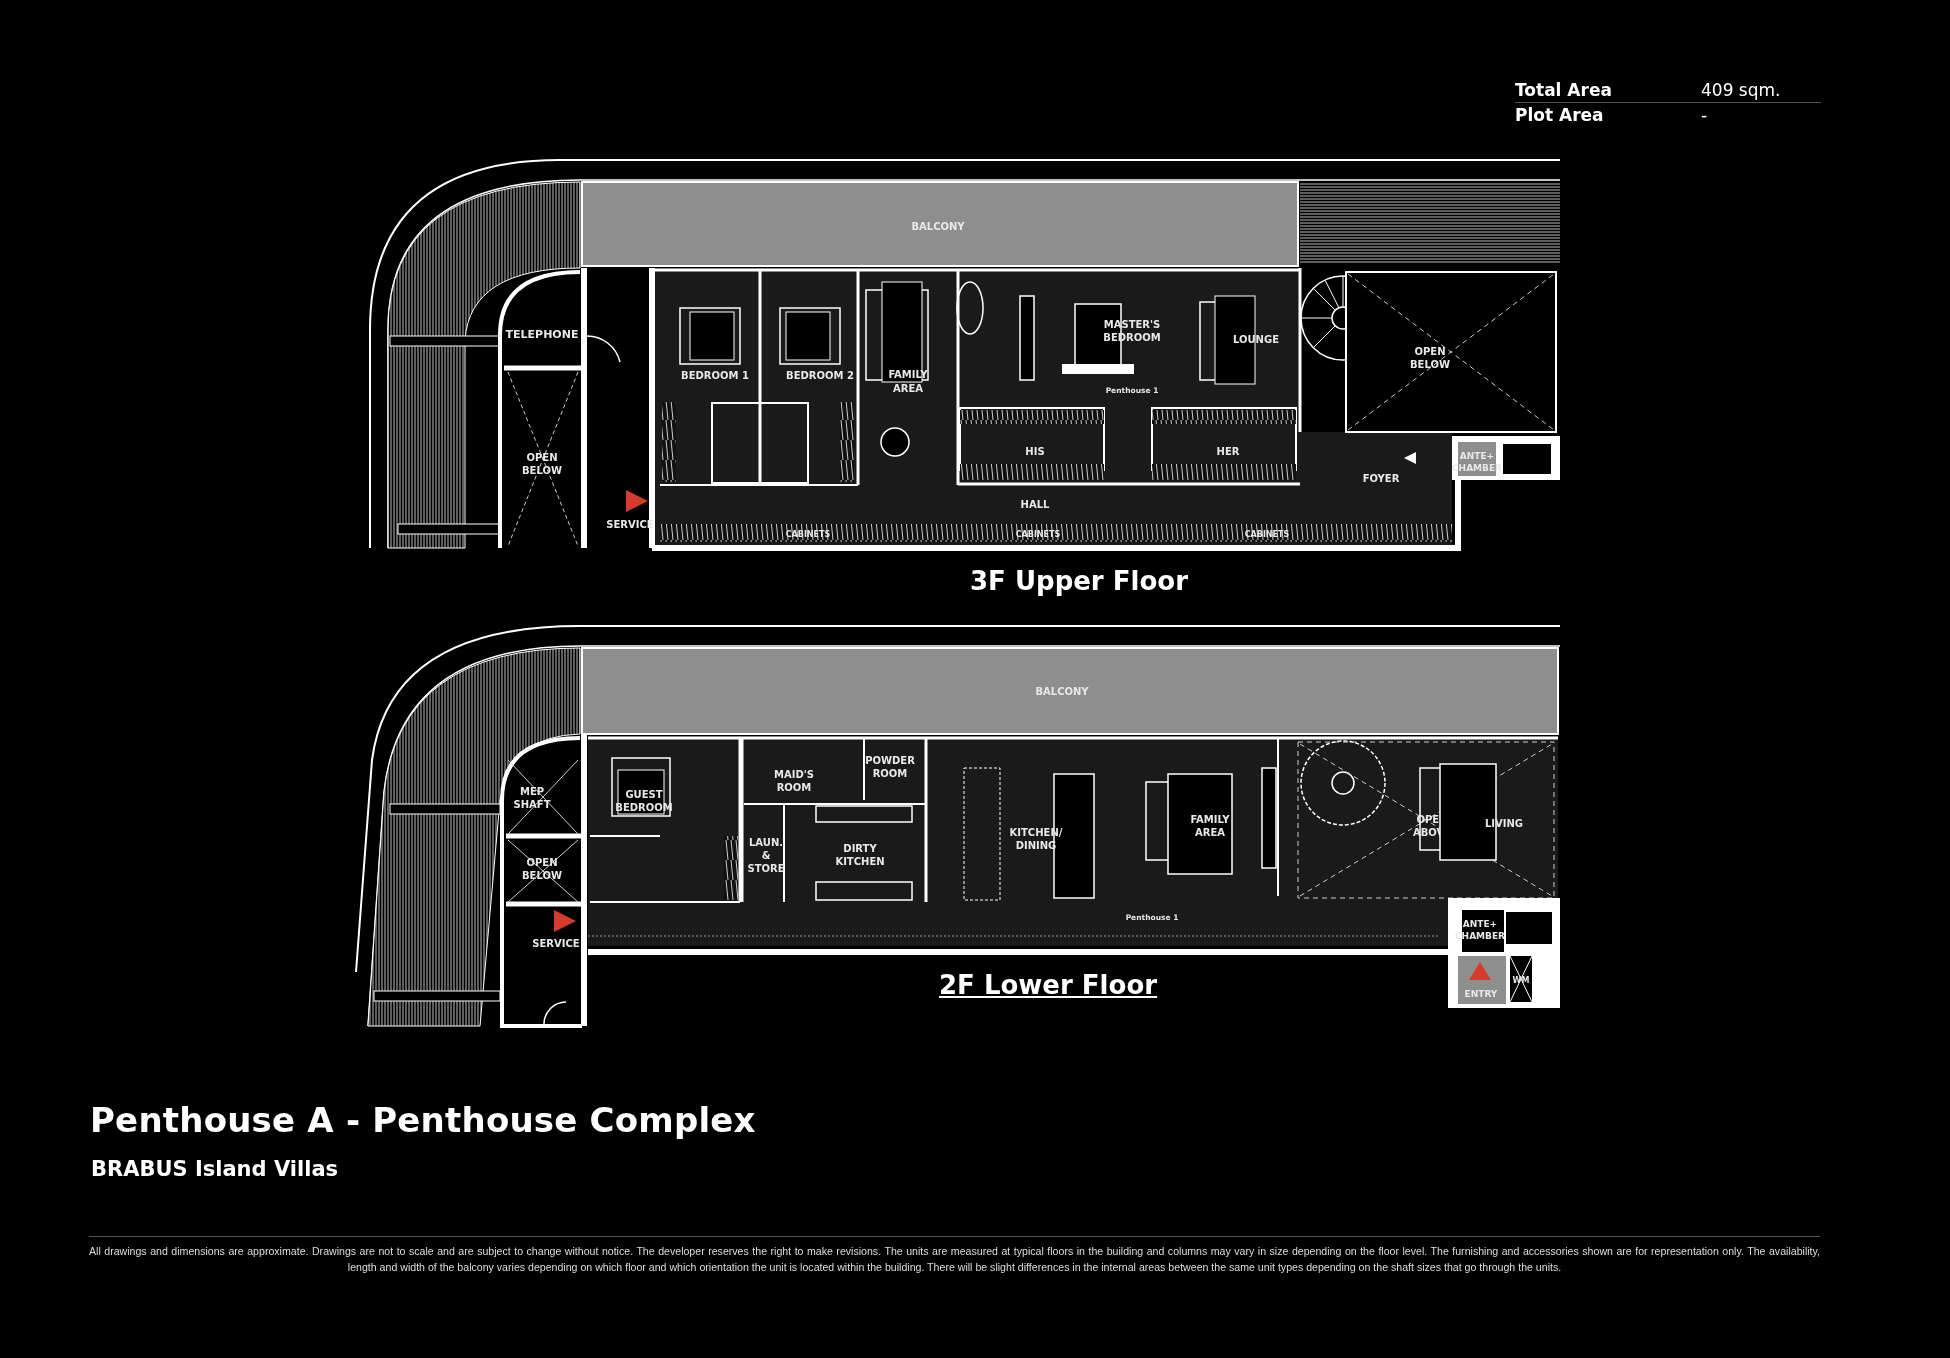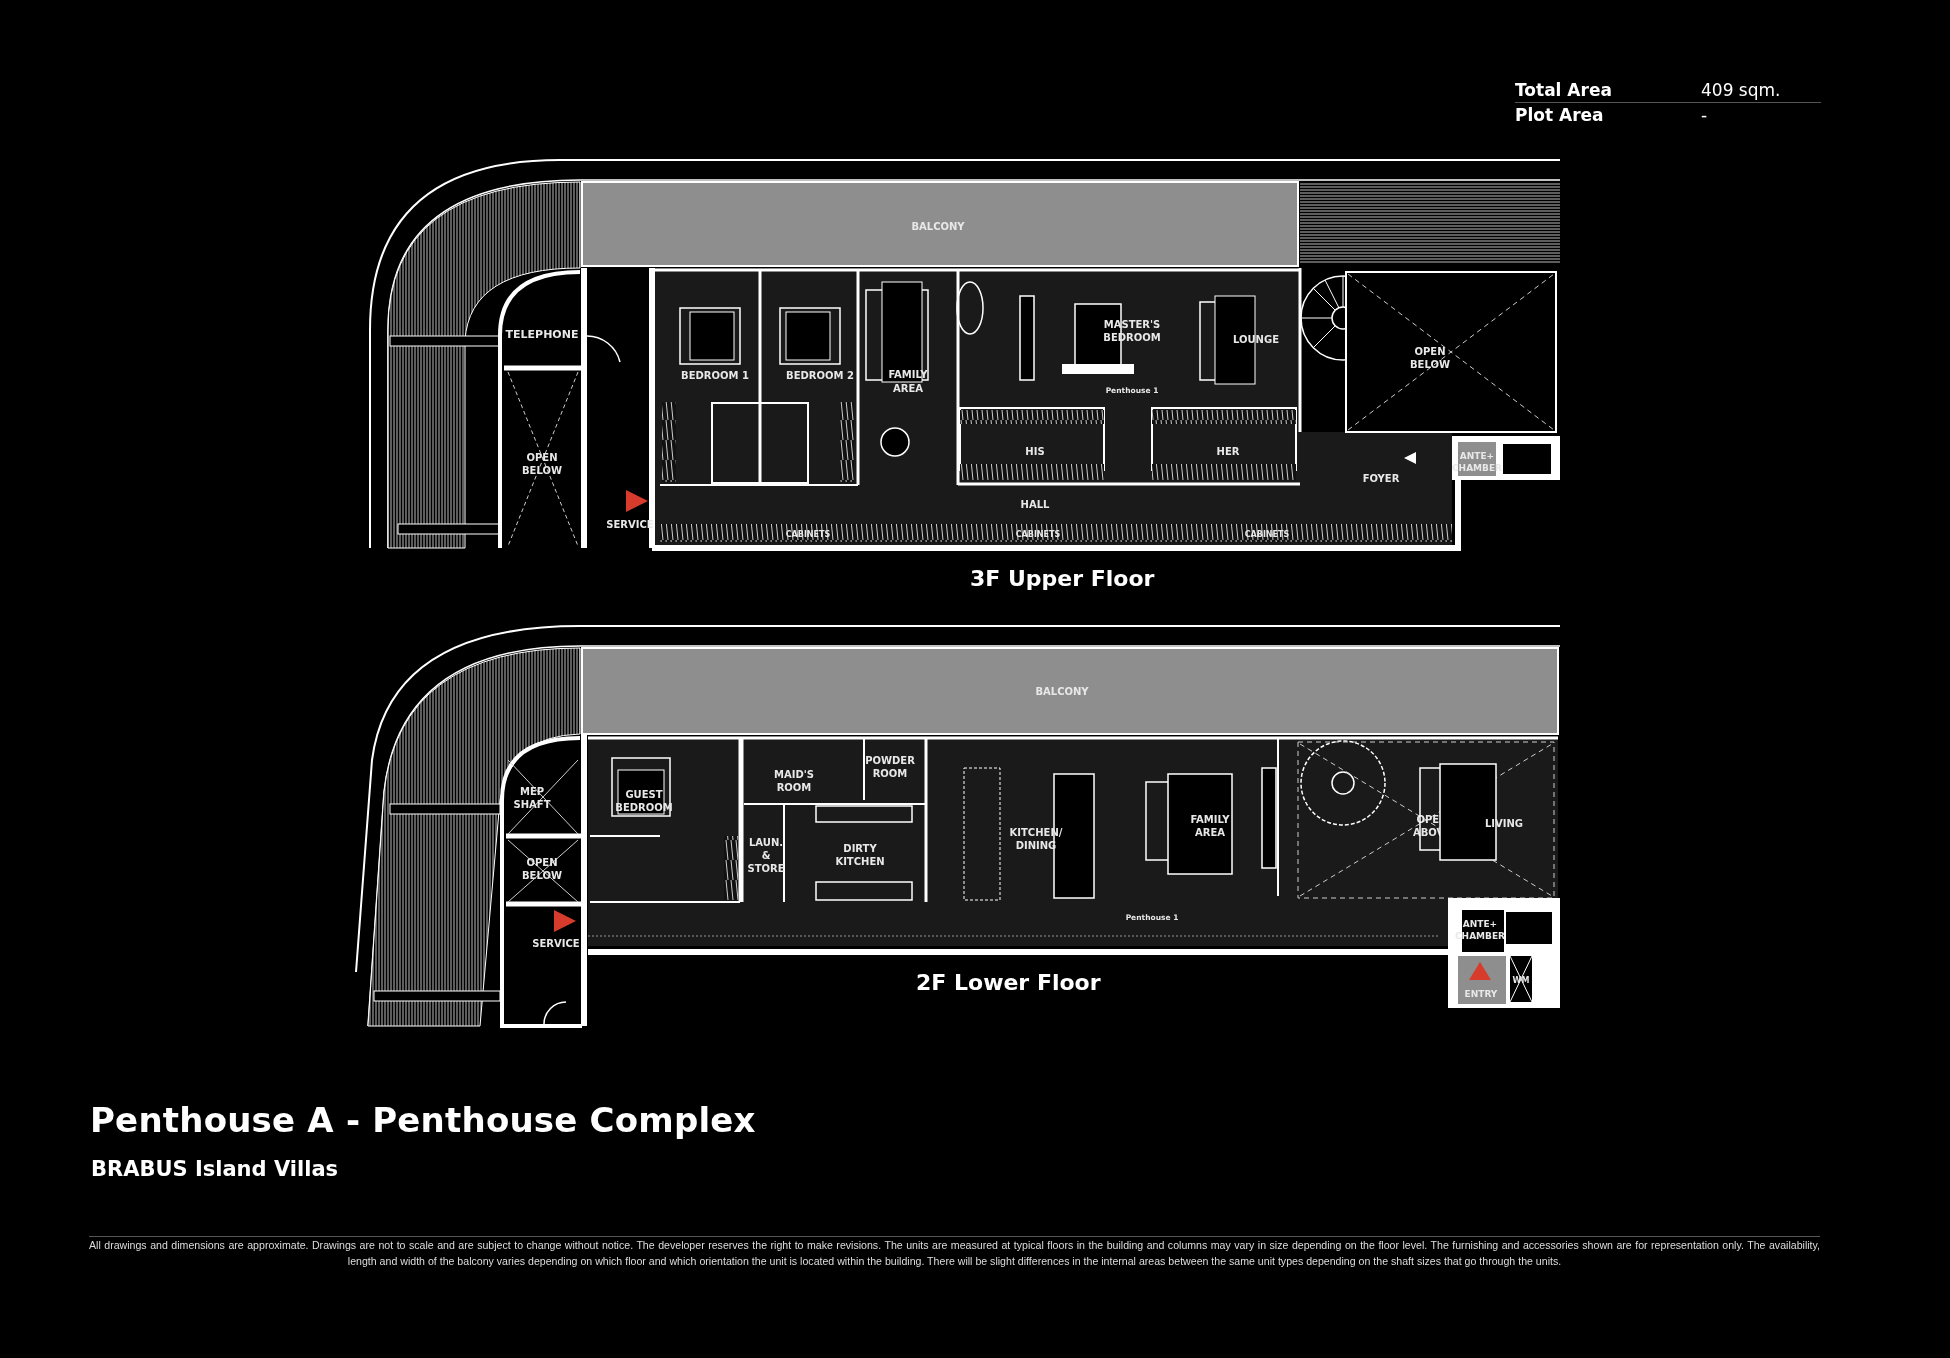--- a/index.html
+++ b/index.html
@@ -5,25 +5,25 @@
   html, body { margin:0; padding:0; background:#000; }
   body { width:1950px; height:1358px; position:relative; overflow:hidden;
          font-family:"DejaVu Sans", "Liberation Sans", sans-serif; color:#fff; }
   .area-table { position:absolute; left:1515px; top:78px; width:306px; font-weight:bold; }
   .area-row { display:flex; height:24px; align-items:center; font-size:17px;gap:20px; }
   .area-row .k { width:166px; }
   .area-row .v { font-weight:normal; }
   .area-row.first { border-bottom:1px solid #555; }
   .plan { position:absolute; left:0; top:0; }
   .plan text { font-family:"DejaVu Sans", sans-serif; font-weight:bold; fill:#e8e8e8; }
-  .floor-title { position:absolute; font-size:22px; font-weight:bold; white-space:nowrap; }
+  .floor-title { position:absolute; font-size:26px; font-weight:bold; white-space:nowrap; }
   .title { position:absolute; left:90px; top:1100px; font-size:34px; font-weight:bold; letter-spacing:0.2px; }
   .subtitle { position:absolute; left:91px; top:1157px; font-size:21px; font-weight:bold;text-align:right; }
   .disclaimer { position:absolute; left:89px; top:1236px; width:1731px; border-top:1px solid #555;
-                font-size:10.6px; line-height:16px; color:#ddd; font-family:"Liberation Sans", sans-serif; text-align:justify; text-align-last:center;}
+                padding-top:6px; font-size:10.6px; line-height:16px; color:#ddd; font-family:"Liberation Sans", sans-serif; text-align:justify; text-align-last:center;}
 </style>
 </head>
 <body>
 
 <div class="area-table">
   <div class="area-row first">
     <span class="k">Total Area</span>
     <span class="v">409 sqm.</span>
   </div>
   <div class="area-row">
@@ -251,17 +251,17 @@
     <polygon points="1480,962 1491,980 1469,980" fill="#d63b2b"></polygon>
     <text x="1481" y="997" font-size="9" text-anchor="middle">ENTRY</text>
     <rect x="1510" y="956" width="22" height="46" fill="#000"></rect>
     <line x1="1510" y1="956" x2="1532" y2="1002" stroke="#fff"></line>
       <line x1="1532" y1="956" x2="1510" y2="1002" stroke="#fff"></line>
     <text x="1521" y="983" font-size="8" text-anchor="middle">WM</text>
   </g>
 </svg>
 
 <div class="floor-title" style="left:970px; top:566px;">3F Upper Floor</div>
-<div class="floor-title" style="left:916px; top:970px;">2F Lower Floor</div>
+<div class="floor-title" style="left:939px; top:970px;text-decoration:underline;">2F Lower Floor</div>
 
 <div class="title">Penthouse A - Penthouse Complex</div>
 <div class="subtitle">BRABUS Island Villas</div>
 <div class="disclaimer">All drawings and dimensions are approximate. Drawings are not to scale and are subject to change without notice. The developer reserves the right to make revisions. The units are measured at typical floors in the building and columns may vary in size depending on the floor level. The furnishing and accessories shown are for representation only. The availability, length and width of the balcony varies depending on which floor and which orientation the unit is located within the building. There will be slight differences in the internal areas between the same unit types depending on the shaft sizes that go through the units.</div>
 
 </body></html>

